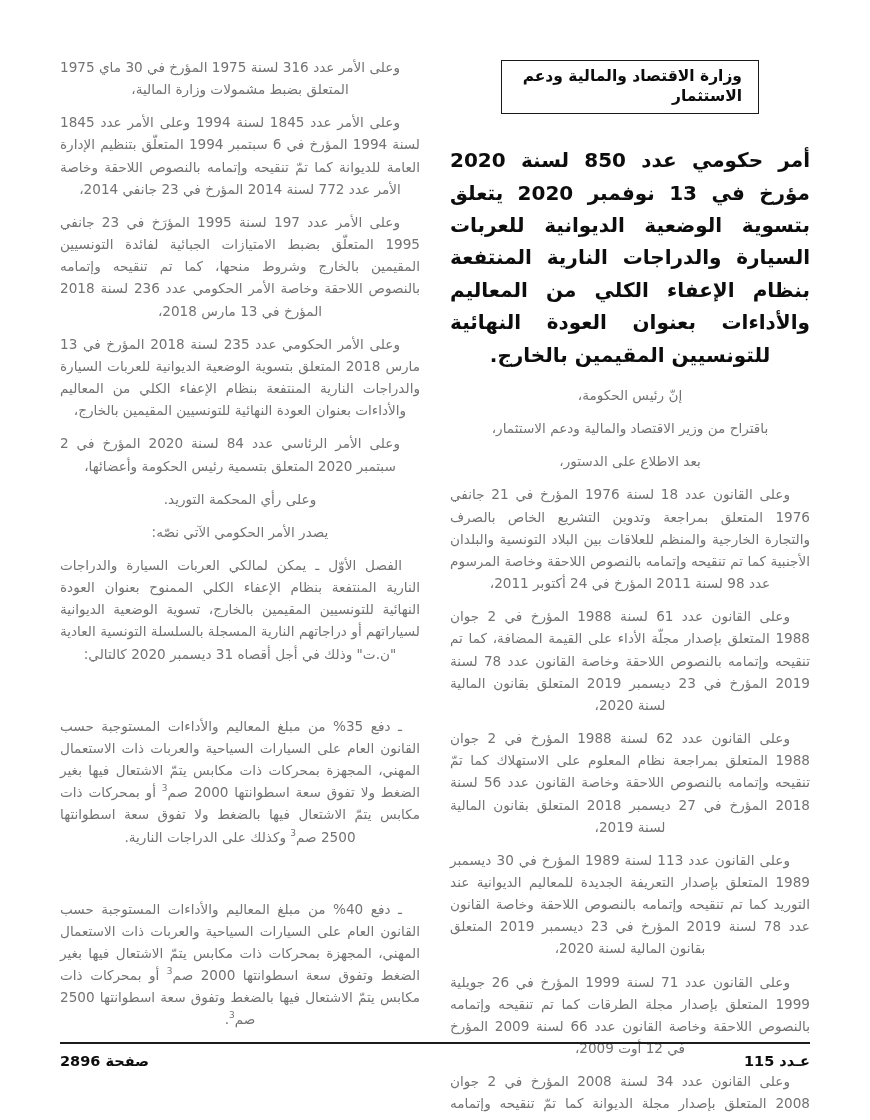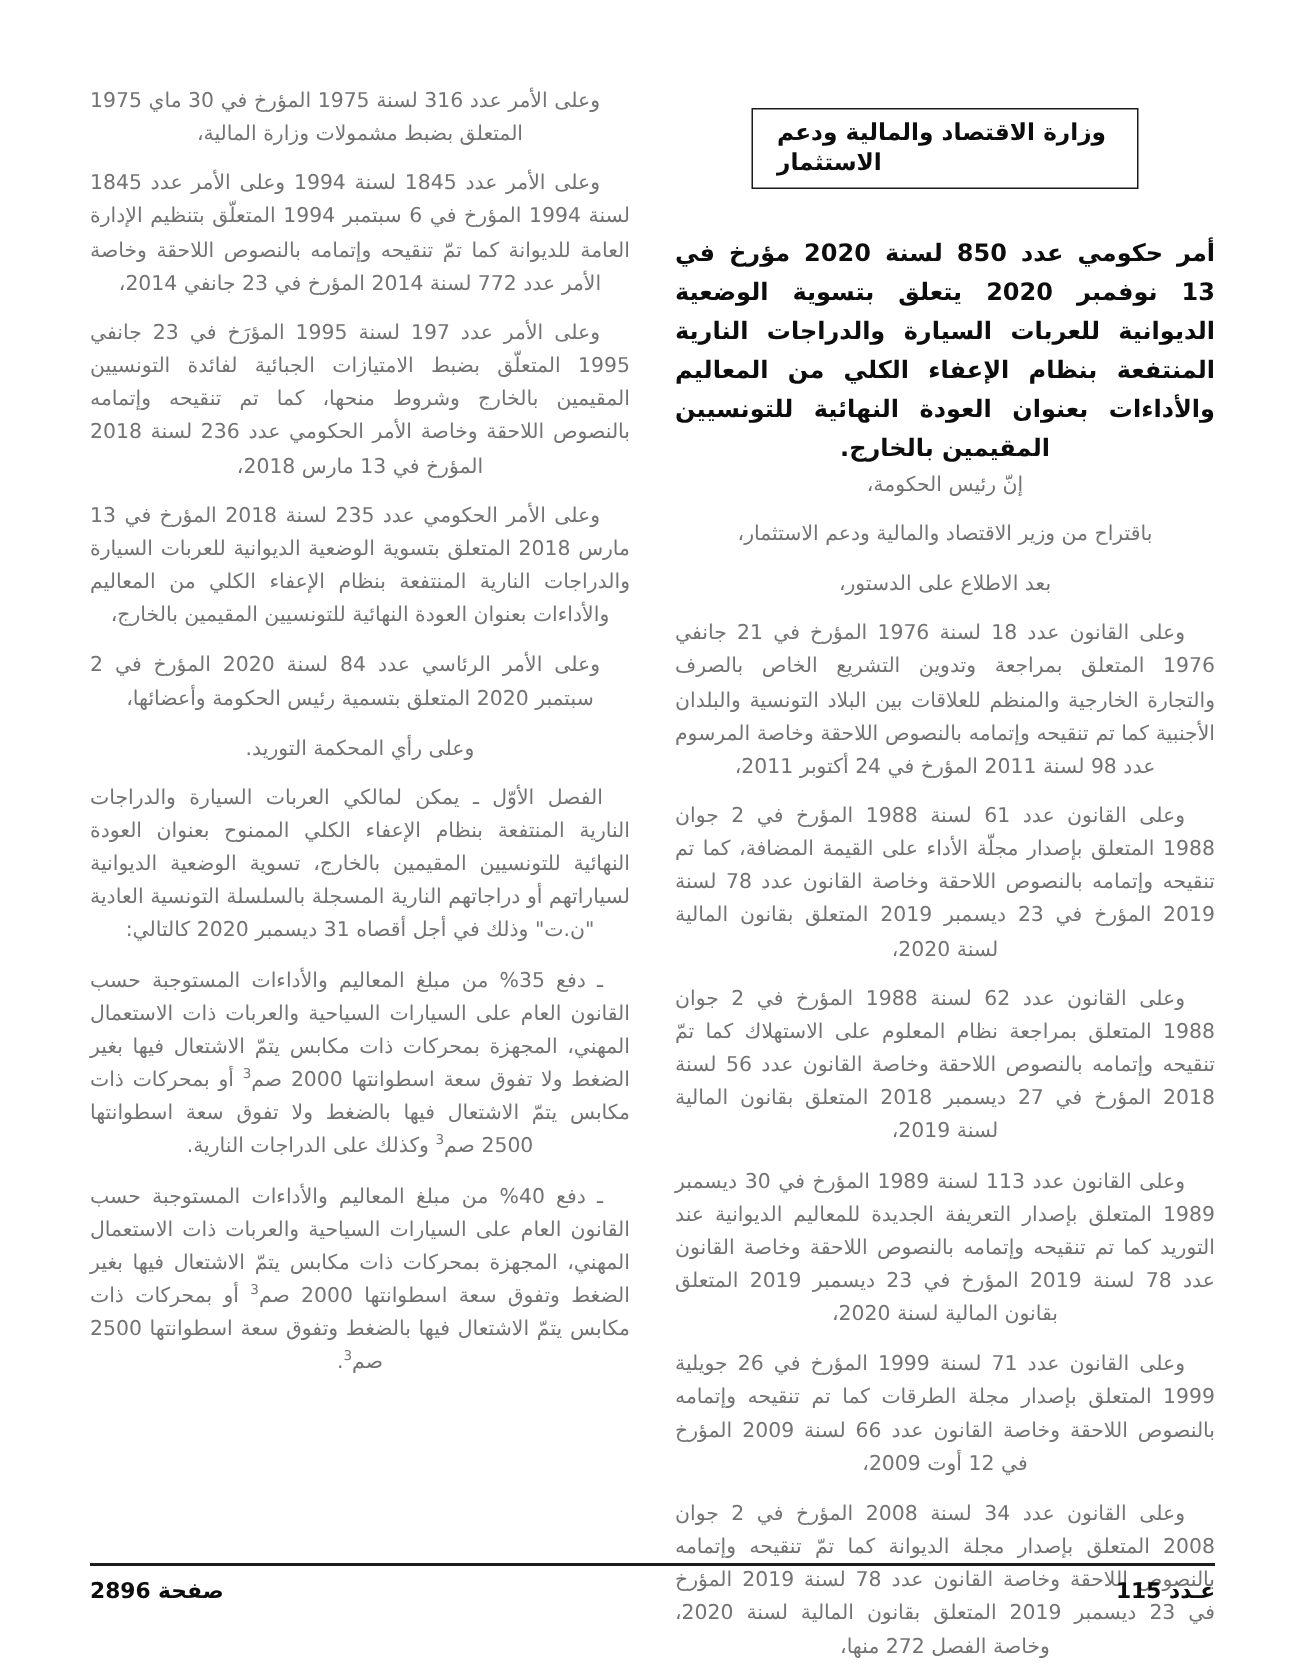--- a/index.html
+++ b/index.html
@@ -34,39 +34,40 @@
   }
   .col {
     width: 375px;
     display: flex;
     flex-direction: column;
   }
   
   .ministry-box {
     border: 1.6px solid #1a1a1a;
     padding: 5px 16px 7px 16px;
-    margin: 16px auto 30px auto;
+    margin: 4px auto 30px auto;
     width: 258px;
-    text-align: left;
+    text-align: right;
     box-sizing: border-box;
   }
   .ministry-box .txt {
     font-weight: bold;
     font-size: 15.5px;
     letter-spacing: 0px;
     line-height: 1.3;
     color: #0d0d0d;
   }
   
   .decree-title {
     font-weight: bold;
-    font-size: 16px;
+    font-size: 20px;
     line-height: 1.62;
     text-align: justify;
     text-align-last: center;
+    margin-bottom: 13px;
     color: #0d0d0d;
   }
   p.para {
     font-size: 13.6px;
     line-height: 1.63;
     margin: 0 0 11px 0;
     text-align: justify;
     text-align-last: center;
     text-indent: 20px;
     color: #737373;
@@ -74,20 +75,21 @@
   p.para.center {
     text-align: center;
     text-align-last: center;
     text-indent: 0;
   }
   p.para.lead {
     text-indent: 18px;
   }
   p.para.bullet {
     text-indent: 18px;
+    margin-top: 39px;
   }
   sup.sup {
     font-size: 9px;
     vertical-align: super;
     line-height: 0;
   }
   
   .footer {
     position: absolute;
     left: 60px;
@@ -151,20 +153,21 @@
 
     <div class="col">
 
       <p class="para">وعلى الأمر عدد 316 لسنة 1975 المؤرخ في 30 ماي 1975 المتعلق بضبط مشمولات وزارة المالية،</p>
       <p class="para">وعلى الأمر عدد 1845 لسنة 1994 وعلى الأمر عدد 1845 لسنة 1994 المؤرخ في 6 سبتمبر 1994 المتعلّق بتنظيم الإدارة العامة للديوانة كما تمّ تنقيحه وإتمامه بالنصوص اللاحقة وخاصة الأمر عدد 772 لسنة 2014 المؤرخ في 23 جانفي 2014،</p>
       <p class="para">وعلى الأمر عدد 197 لسنة 1995 المؤرَخ في 23 جانفي 1995 المتعلّق بضبط الامتيازات الجبائية لفائدة التونسيين المقيمين بالخارج وشروط منحها، كما تم تنقيحه وإتمامه بالنصوص اللاحقة وخاصة الأمر الحكومي عدد 236 لسنة 2018 المؤرخ في 13 مارس 2018،</p>
       <p class="para">وعلى الأمر الحكومي عدد 235 لسنة 2018 المؤرخ في 13 مارس 2018 المتعلق بتسوية الوضعية الديوانية للعربات السيارة والدراجات النارية المنتفعة بنظام الإعفاء الكلي من المعاليم والأداءات بعنوان العودة النهائية للتونسيين المقيمين بالخارج،</p>
       <p class="para">وعلى الأمر الرئاسي عدد 84 لسنة 2020 المؤرخ في 2 سبتمبر 2020 المتعلق بتسمية رئيس الحكومة وأعضائها،</p>
       <p class="para center">وعلى رأي المحكمة التوريد.</p>
 
+      <p class="para center">يصدر الأمر الحكومي الآتي نصّه:</p>
 
       <p class="para lead">الفصل الأوّل ـ يمكن لمالكي العربات السيارة والدراجات النارية المنتفعة بنظام الإعفاء الكلي الممنوح بعنوان العودة النهائية للتونسيين المقيمين بالخارج، تسوية الوضعية الديوانية لسياراتهم أو دراجاتهم النارية المسجلة بالسلسلة التونسية العادية "ن.ت" وذلك في أجل أقصاه 31 ديسمبر 2020 كالتالي:</p>
 
       <p class="para bullet">
         <span>ـ دفع 35% من مبلغ المعاليم والأداءات المستوجبة حسب القانون العام على السيارات السياحية والعربات ذات الاستعمال المهني، المجهزة بمحركات ذات مكابس يتمّ الاشتعال فيها بغير الضغط ولا تفوق سعة اسطوانتها 2000 صم</span><sup class="sup">3</sup><span> أو بمحركات ذات مكابس يتمّ الاشتعال فيها بالضغط ولا تفوق سعة اسطوانتها 2500 صم</span><sup class="sup">3</sup><span> وكذلك على الدراجات النارية.</span>
       </p>
 
       <p class="para bullet">
         <span>ـ دفع 40% من مبلغ المعاليم والأداءات المستوجبة حسب القانون العام على السيارات السياحية والعربات ذات الاستعمال المهني، المجهزة بمحركات ذات مكابس يتمّ الاشتعال فيها بغير الضغط وتفوق سعة اسطوانتها 2000 صم</span><sup class="sup">3</sup><span> أو بمحركات ذات مكابس يتمّ الاشتعال فيها بالضغط وتفوق سعة اسطوانتها 2500 صم</span><sup class="sup">3</sup><span>.</span>
       </p>

